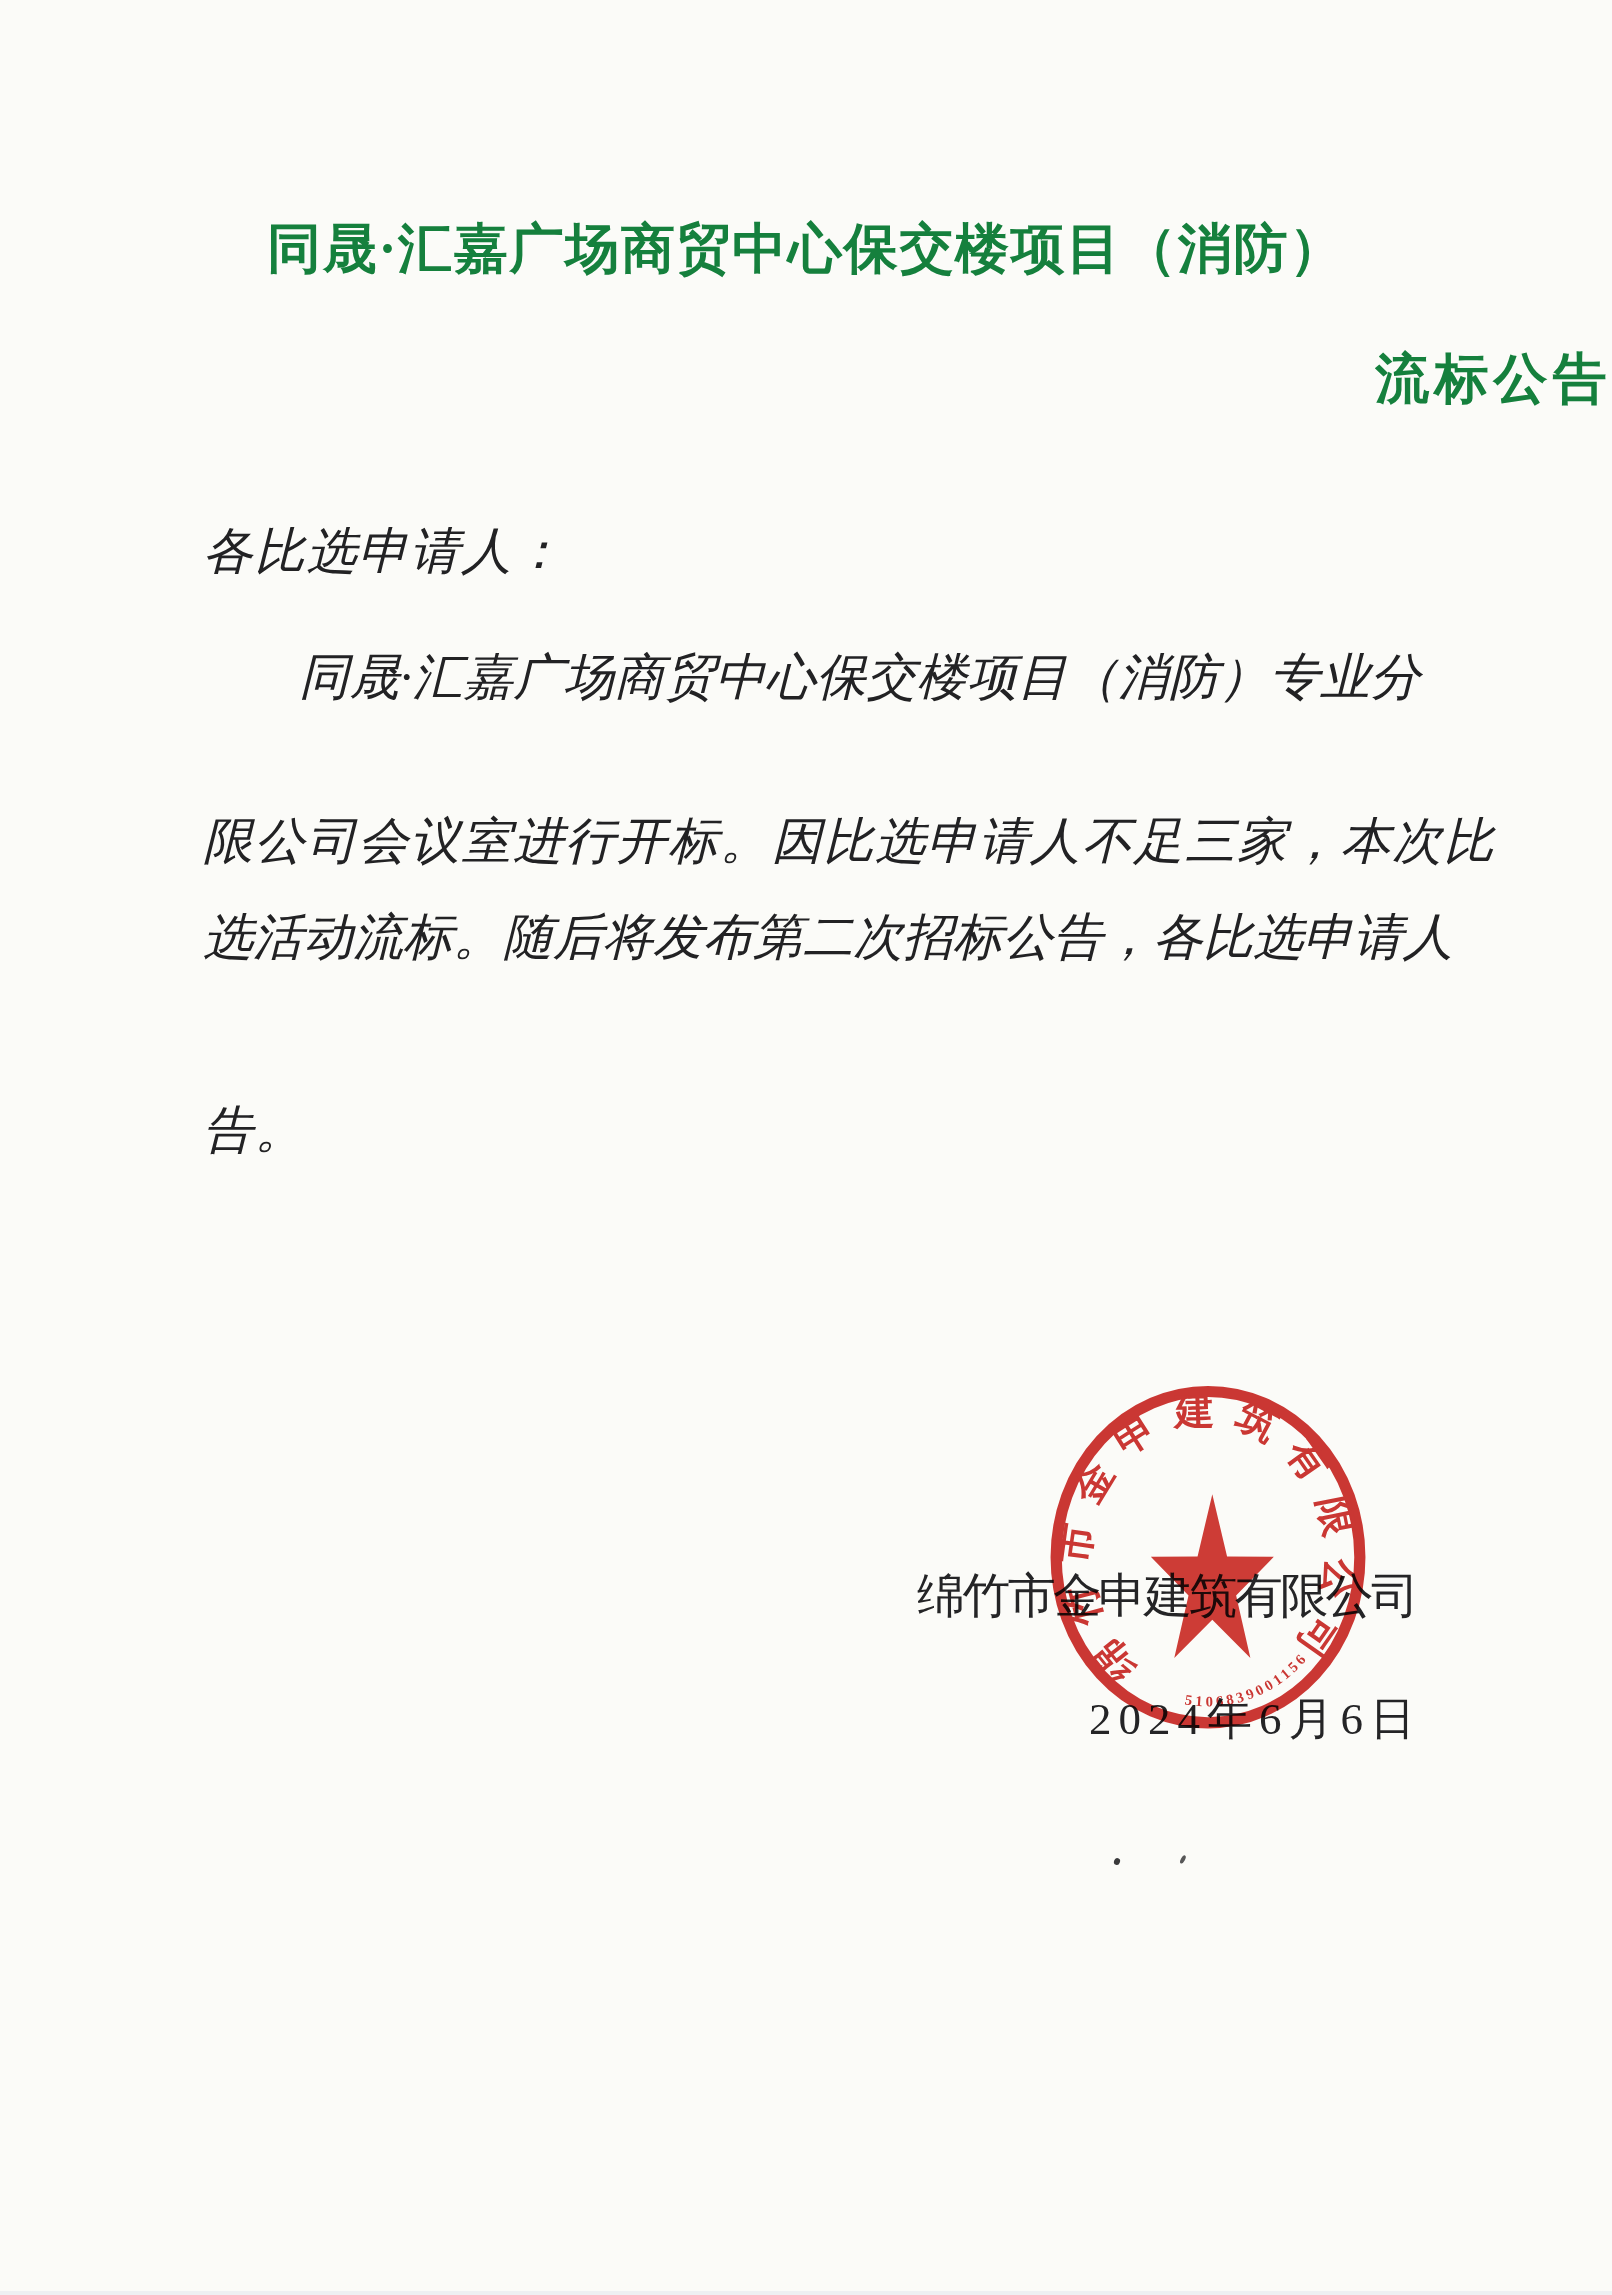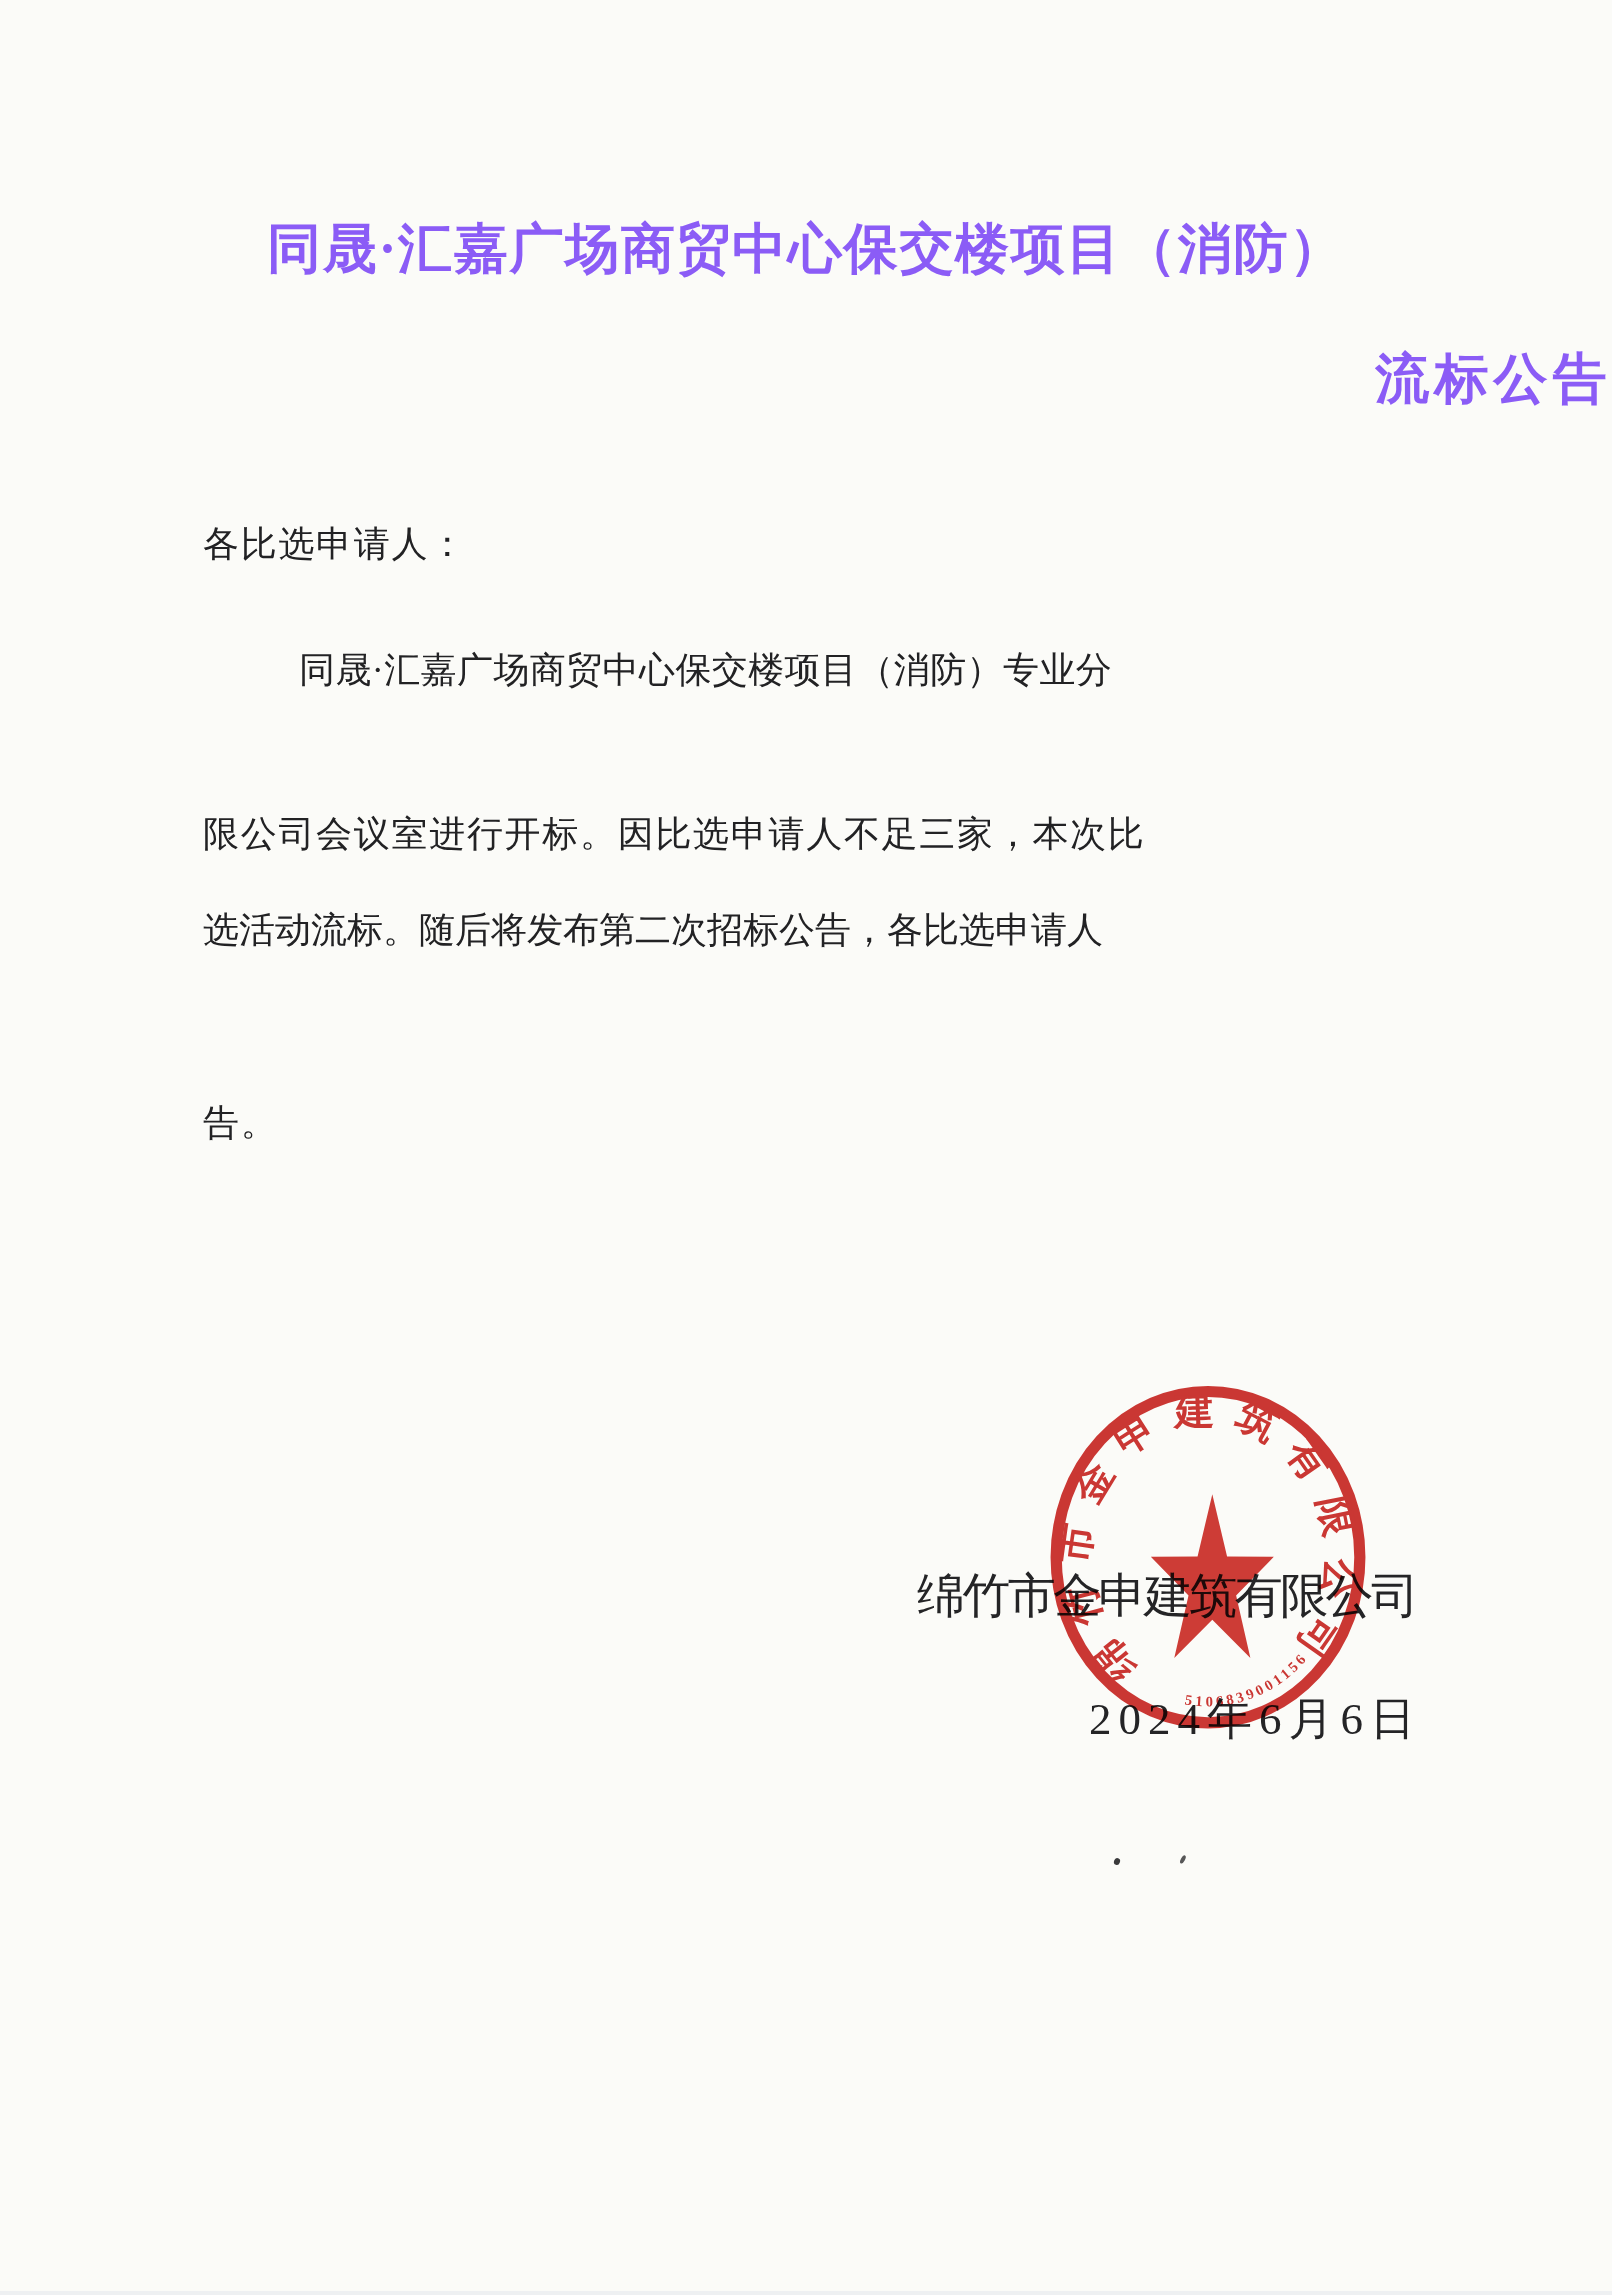--- a/index.html
+++ b/index.html
@@ -14,30 +14,31 @@
   }
   
   .page::after{
     content:"";position:absolute;left:0;right:0;bottom:0;height:4.3px;
     background:#eef0f2;
   }
   .abs{position:absolute;line-height:1;white-space:nowrap;}
 
   .title-line{
     left:0;right:0;text-align:center;
-    font-size:54px;font-weight:bold;color:#8b5cf6;
+    font-size:54px;font-weight:bold;color:#15803d;
     letter-spacing:1.7px;
   }
   .title-1{top:222px;}
   .title-2{top:352px;letter-spacing:5.2px;text-align:right;}
 
   .body-line{
     left:203px;
-    font-size:36px;color:#222224;
+    font-size:50px;color:#222224;
     letter-spacing:1.7px;
+    font-style:italic;
   }
   .salutation{top:526px;}
   .bl-0{top:622px;left:299px;letter-spacing:0.4px;margin-top:30px;}
   .bl-1{top:719px;letter-spacing:2.6px;}
   .bl-2{top:816px;letter-spacing:1.7px;}
   .bl-3{top:912px;letter-spacing:0px;}
   .bl-4{top:1009px;letter-spacing:0px;}
   .bl-5{top:1105px;}
 
   .sig-company{

